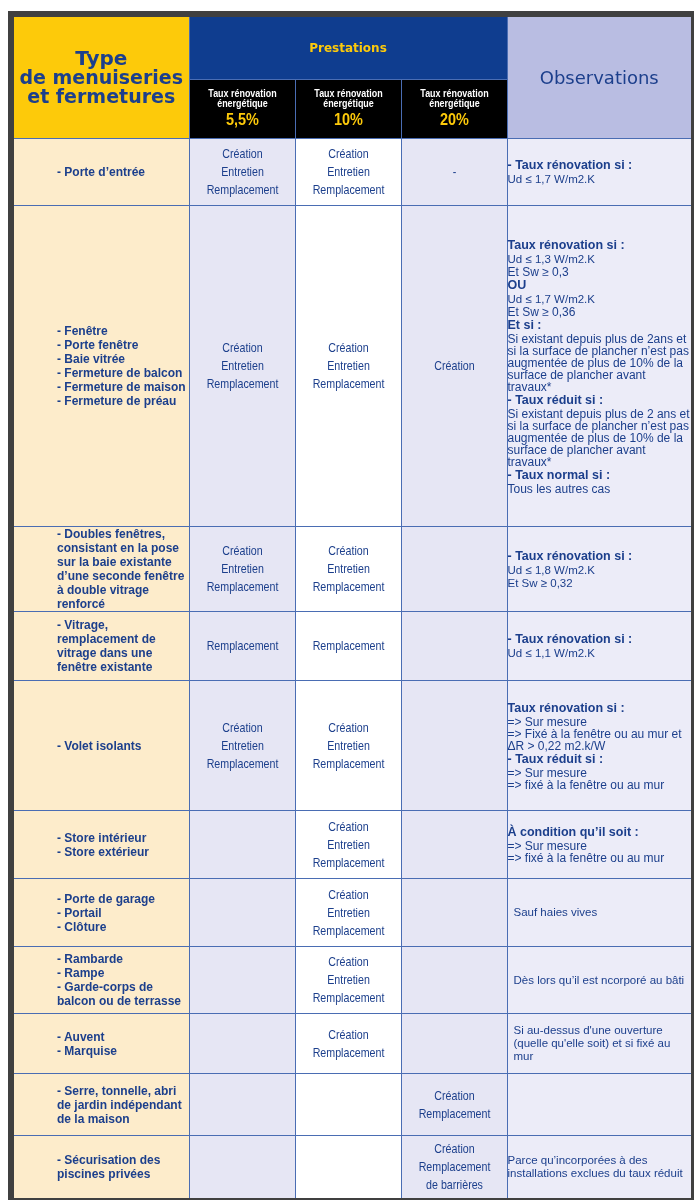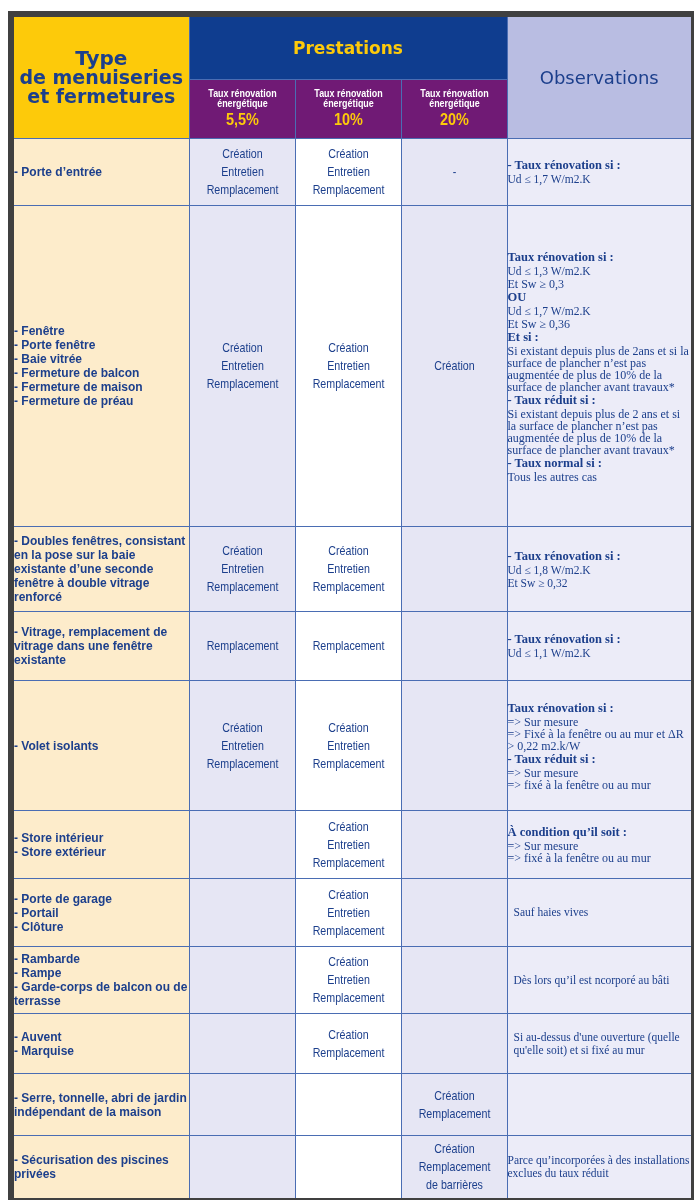--- a/index.html
+++ b/index.html
@@ -10,34 +10,34 @@
     border:6px solid #404040;
   }
   table.grid td, table.grid th { border:1.5px solid #4a6db3; padding:0; vertical-align:middle; }
   col.c-type { width:178px; }
   col.c-r1 { width:106px; }
   col.c-r2 { width:106px; }
   col.c-r3 { width:106px; }
   col.c-obs { width:187px; }
 
   th.type-head { background:#fdca0a; color:#1c3f8c; font-family:"DejaVu Sans", sans-serif; font-weight:bold; font-size:19px; line-height:19px; text-align:center; padding-top:18px; }
-  th.presta-head { background:#0f3d8f; color:#fdca0a; font-family:"DejaVu Sans", sans-serif; font-weight:bold; font-size:17px; height:62px; text-align:center; }
-  th.rate-head { background:#701a75; color:#ffffff; text-align:center; height:58px; }
+  th.presta-head { background:#0f3d8f; color:#fdca0a; font-family:"DejaVu Sans", sans-serif; font-weight:bold; font-size:12px; height:62px; text-align:center; }
+  th.rate-head { background:#000000; color:#ffffff; text-align:center; height:58px; }
   th.rate-head .lbl { display:block; font-family:"Liberation Sans Narrow", "Liberation Sans", sans-serif; font-weight:bold; font-size:10.5px; line-height:10px; transform:scaleX(0.85); }
   th.rate-head .pct { display:block; color:#fdca0a; font-weight:bold; font-size:17px; margin-top:2px; transform:scaleX(0.85); }
   th.obs-head { background:#b9bde2; color:#1c3f8c; font-family:"DejaVu Sans", sans-serif; font-weight:normal; font-size:18px; text-align:center; }
 
   td.type { background:#fdeccb; font-size:12px; font-weight:bold; line-height:14px; padding-left:8px; padding-right:4px; color:#1c3f8c; }
-  td.type .item { display:block; }
+  td.type .item { display:block;margin-left:43px; }
   td.r1 { background:#e6e6f4; }
   td.r2 { background:#ffffff; }
   td.r3 { background:#e6e6f4; }
   td.rate { text-align:center; font-size:13px; line-height:18px; color:#1c3f8c; }
   td.rate .cell-line { display:block; transform:scaleX(0.82); }
-  td.obs { background:#ececf8; font-size:11.5px; line-height:13px; padding:3px 6px 3px 10px; color:#1c3f8c;font-family:Liberation Serif, serif; }
+  td.obs { background:#ececf8; font-size:11.5px; line-height:13px; padding:3px 6px 3px 10px; color:#1c3f8c; }
   td.obs .t { display:block; font-weight:bold; font-size:12.5px; line-height:15px; }
   td.obs .l { display:block; }
   td.obs .s { display:block; font-size:12px; line-height:12px; }
   td.obs.center { text-align:left; padding-left:6px; }
 </style>
 </head>
 <body>
 
 <table class="grid">
   <colgroup>

